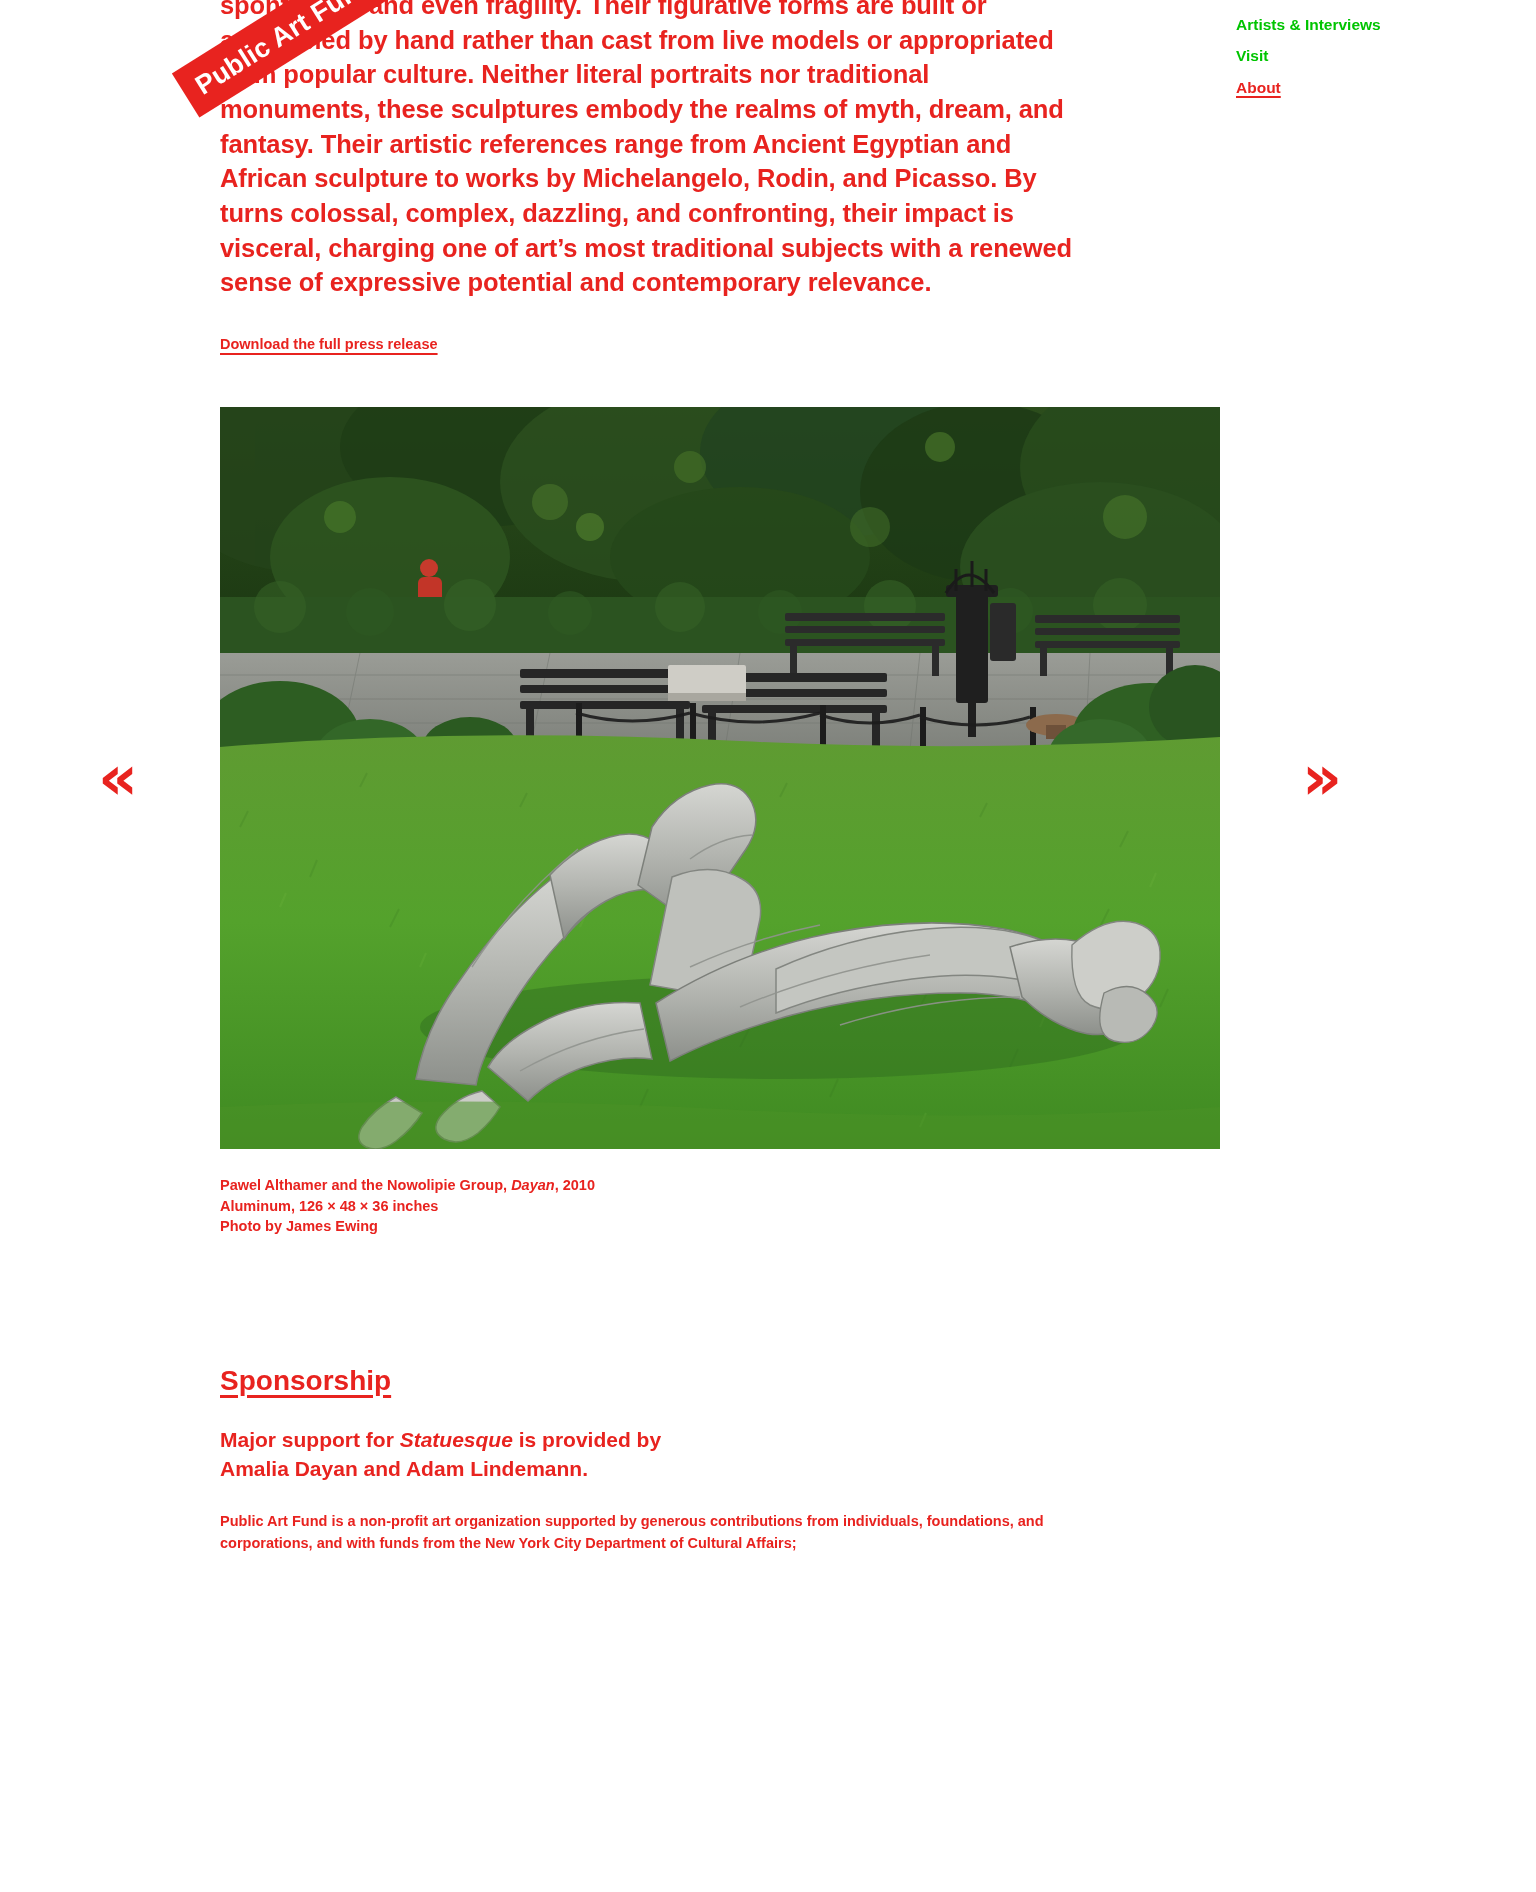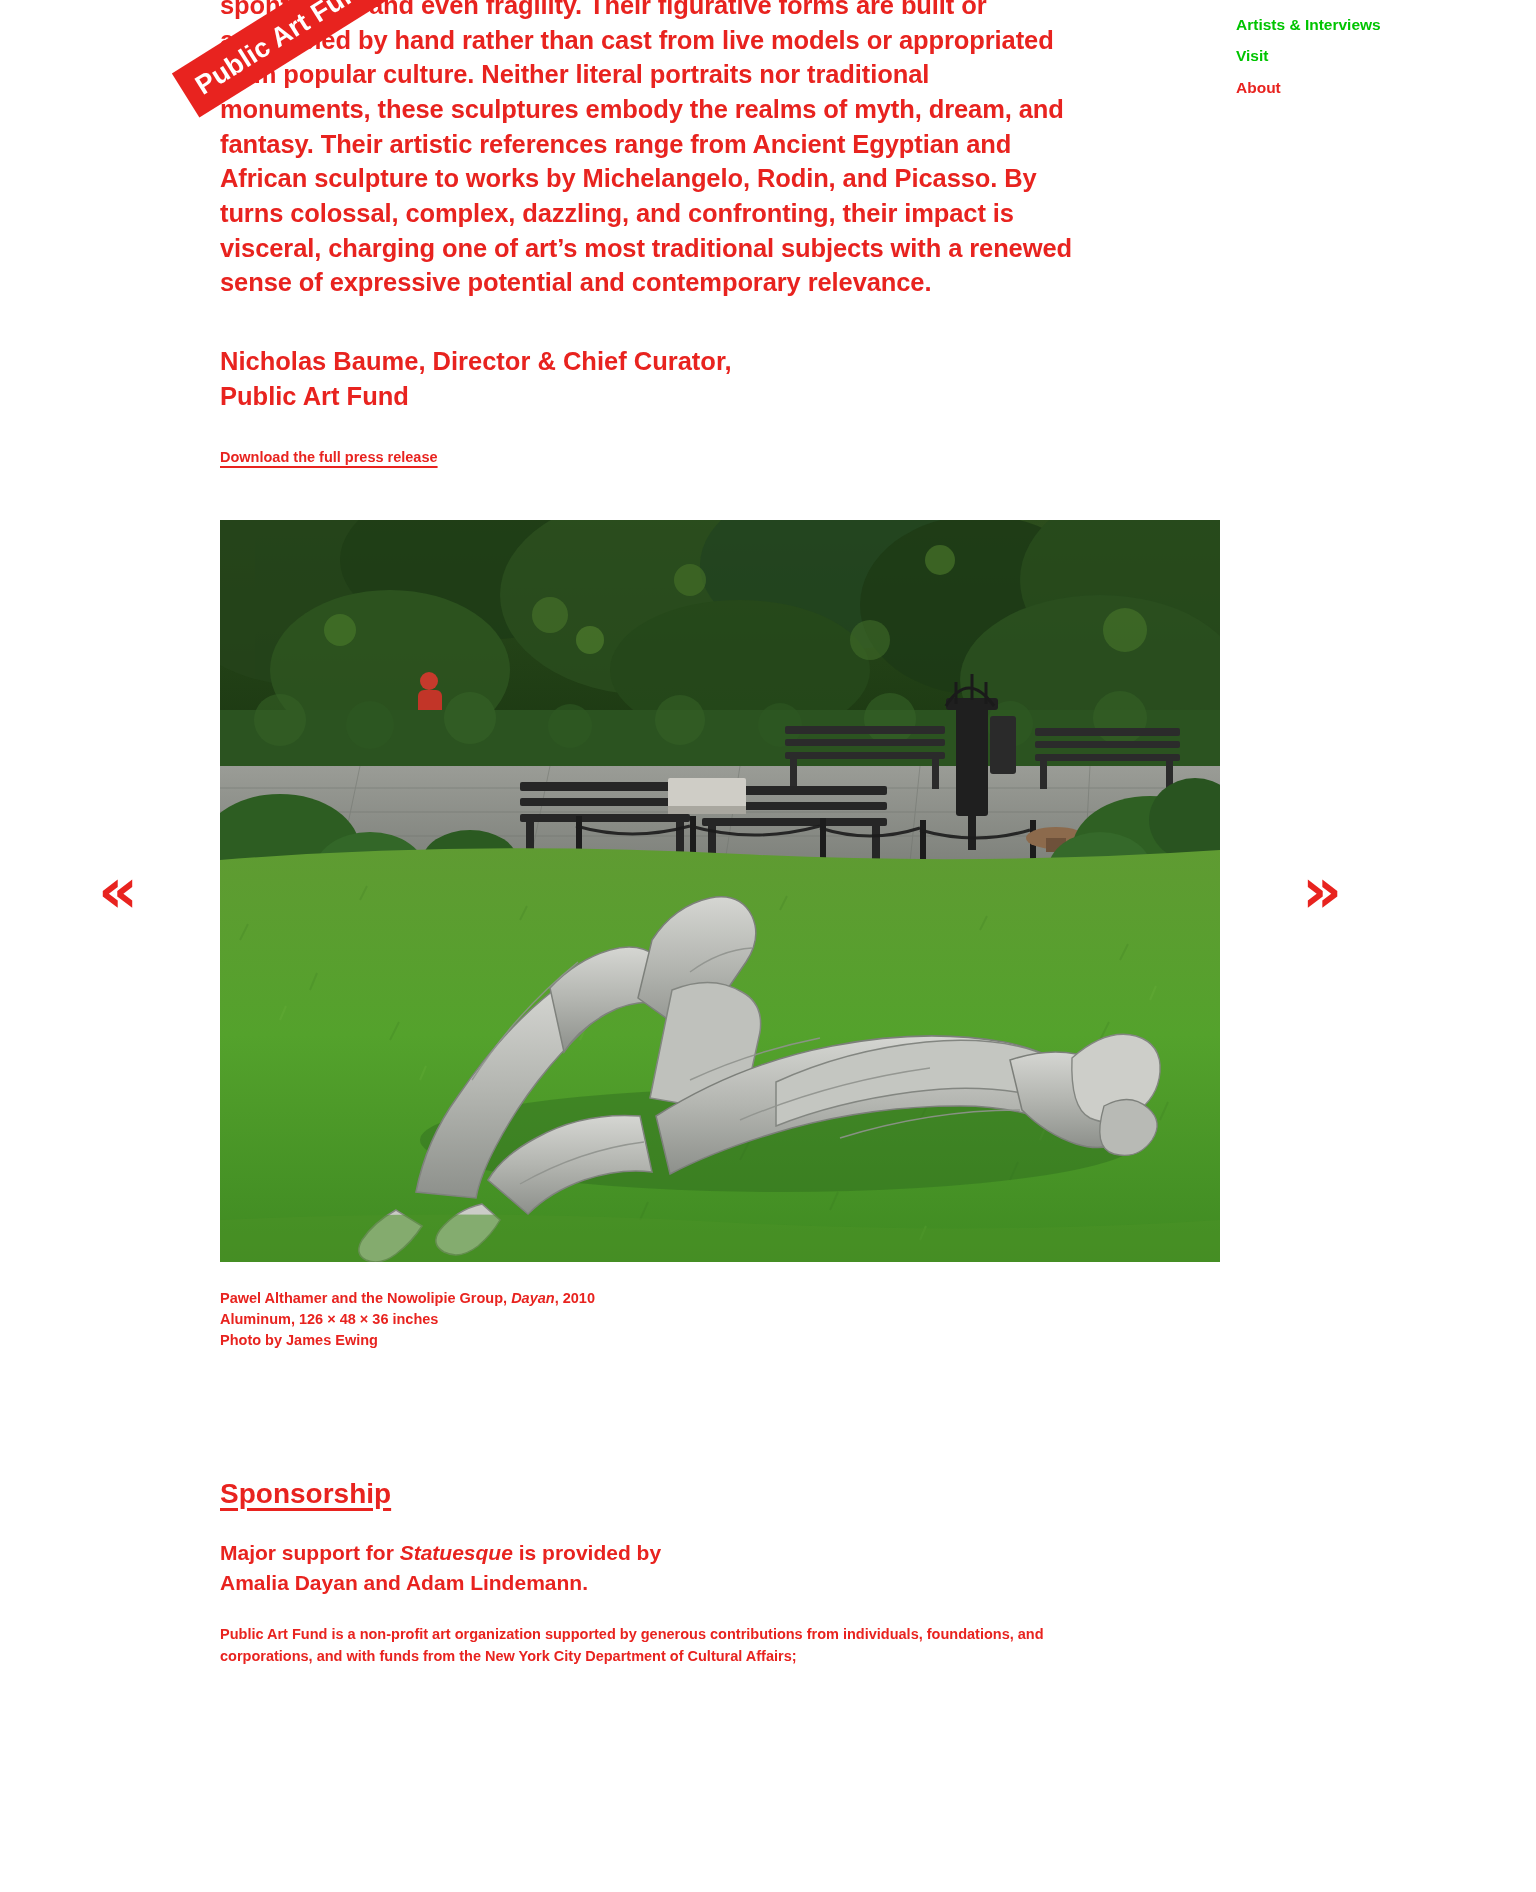--- a/index.html
+++ b/index.html
@@ -54,20 +54,21 @@
     font-weight: bold;
     font-size: 15.5px;
     line-height: 1.18;
     text-decoration: none;
     margin-bottom: 13px;
     width: max-content;
   }
   .nav a.two-line { line-height: 1.18; }
   .nav a.active {
     color: #e8231f;
+    text-decoration: underline;
     text-underline-offset: 3px;
     text-decoration-thickness: 2px;
   }
 
   
   .main {
     position: absolute;
     left: 220px;
     top: 0;
     width: 1000px;
@@ -184,24 +185,20 @@
 </nav>
 
 <div class="logo-badge">
   <span>Public Art Fund</span>
 </div>
 
 <div class="main">
 
   <p class="body-copy first">spontaneity and even fragility. Their figurative forms are built or assembled by hand rather than cast from live models or appropriated from popular culture. Neither literal portraits nor traditional monuments, these sculptures embody the realms of myth, dream, and fantasy. Their artistic references range from Ancient Egyptian and African sculpture to works by Michelangelo, Rodin, and Picasso. By turns colossal, complex, dazzling, and confronting, their impact is visceral, charging one of art’s most traditional subjects with a renewed sense of expressive potential and contemporary relevance.</p>
 
-  <div class="signature">
-    <div>Nicholas Baume, Director &amp; Chief Curator,</div>
-    <div>Public Art Fund</div>
-  </div>
 
   <a href="#" class="download-link">Download the full press release</a>
 
   
   <div class="slideshow">
 
     <div class="arrow arrow-prev">«</div>
     <div class="arrow arrow-next">»</div>
 
     <div class="slide-frame">

